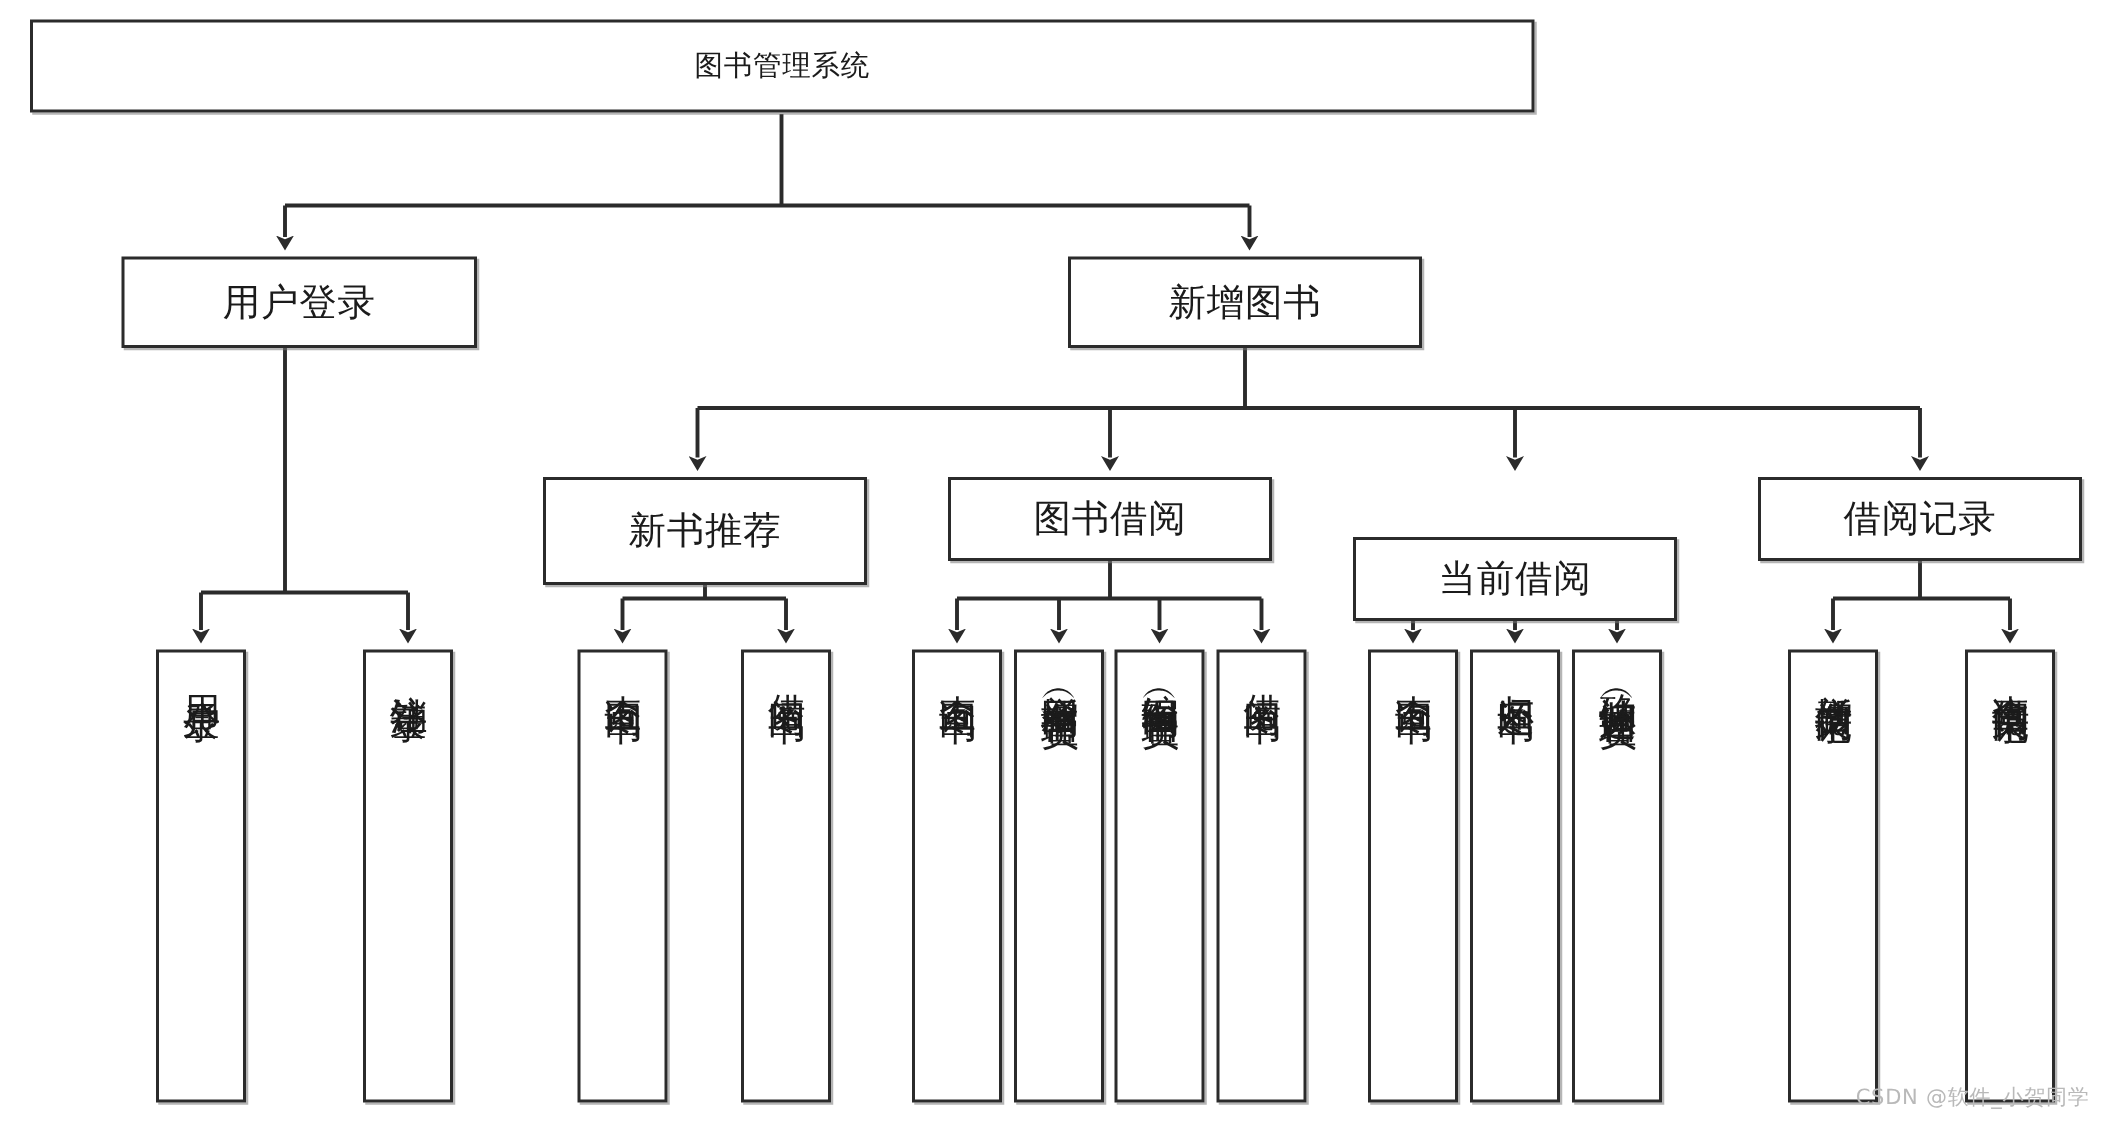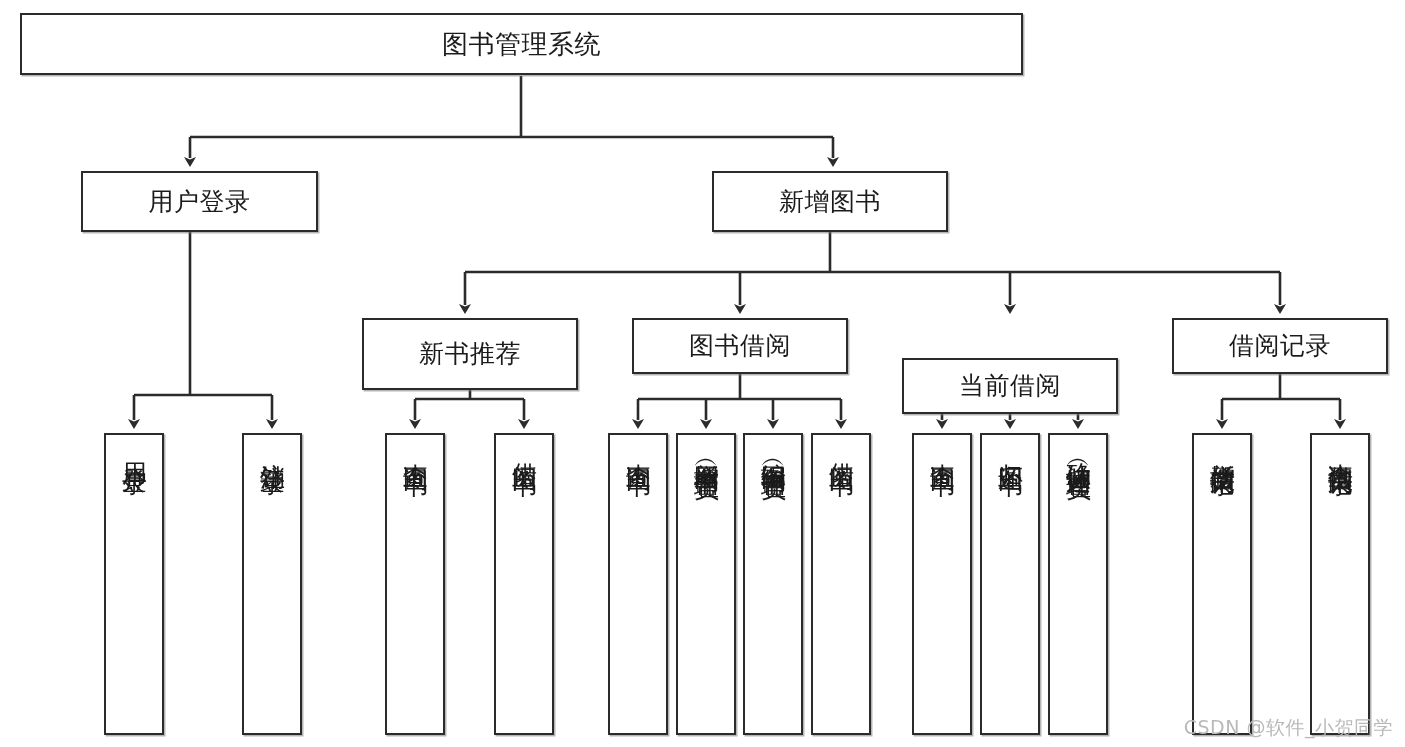--- a/index.html
+++ b/index.html
@@ -41,21 +41,21 @@
     line-height: 1.18;
     letter-spacing: 0.5px;
     text-align: center;
   }
   
   .node.horiz .label {
     font-size: 25px;
     writing-mode: horizontal-tb;
   }
   .node.root .label {
-    font-size: 26px;
+    font-size: 19px;
   }
   
   .node.vert {
     align-items: flex-start;
     justify-content: center;
     padding-top: 8px;
   }
   .node.vert .label {
     writing-mode: vertical-rl;
     text-orientation: upright;
@@ -64,21 +64,21 @@
     letter-spacing: 3px;
     white-space: nowrap;
   }
   .node.vert.tall .label {
     letter-spacing: 2px;
   }
   .watermark {
     position: absolute;
     right: 12px;
     bottom: 6px;
-    font-size: 19px;
+    font-size: 14px;
     color: #b9b9b9;
     letter-spacing: 0.5px;
     white-space: nowrap;
   }
 </style>
 </head>
 <body>
 
 <div id="canvas">
 

